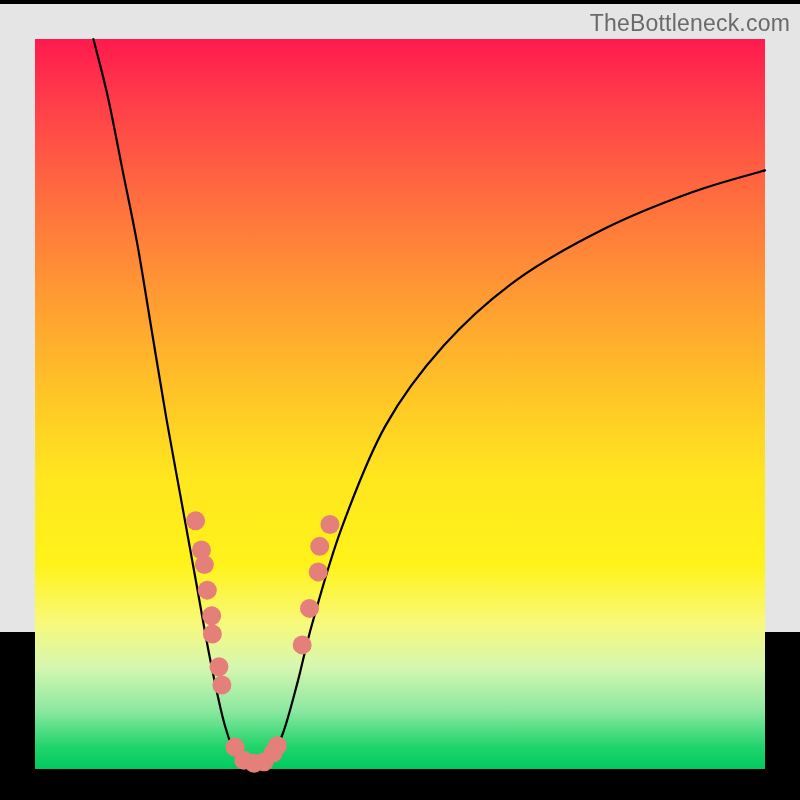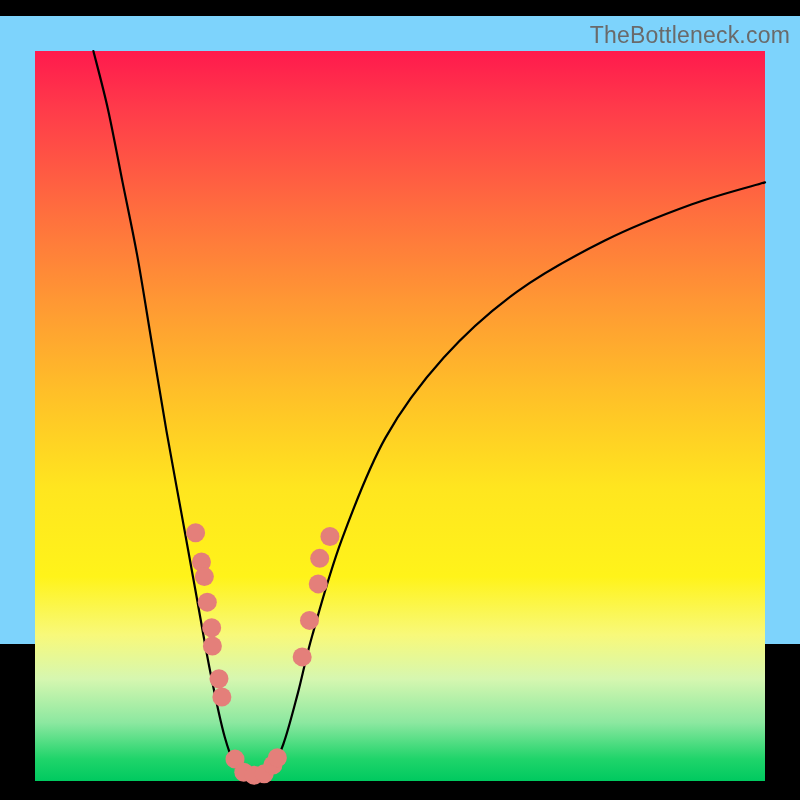--- a/index.html
+++ b/index.html
@@ -7,24 +7,24 @@
     padding: 0;
     width: 800px;
     height: 800px;
     overflow: hidden;
     background: #000;
     font-family: Arial, Helvetica, sans-serif;
   }
   .frame {
     position: absolute;
     left: 0;
-    top: 16px;
+    top: 4px;
     width: 800px;
     height: 628px;
-    background: #7dd3fc;
+    background: #e5e5e5;
   }
   .plot-area {
     position: absolute;
     left: 35px;
     top: 35px;
     width: 730px;
     height: 730px;
     
     background: linear-gradient(
       to bottom,

